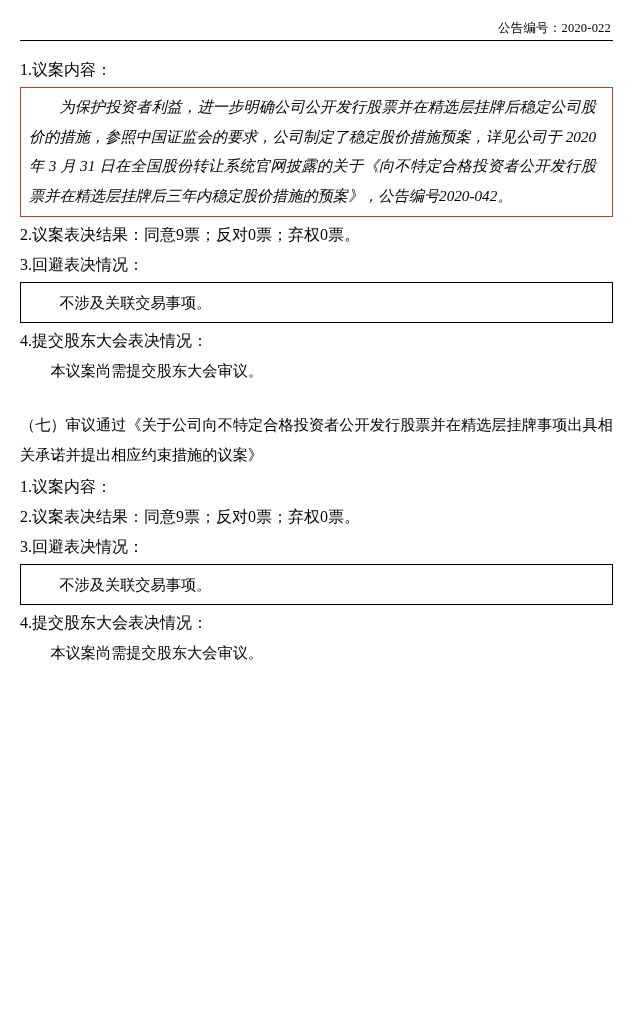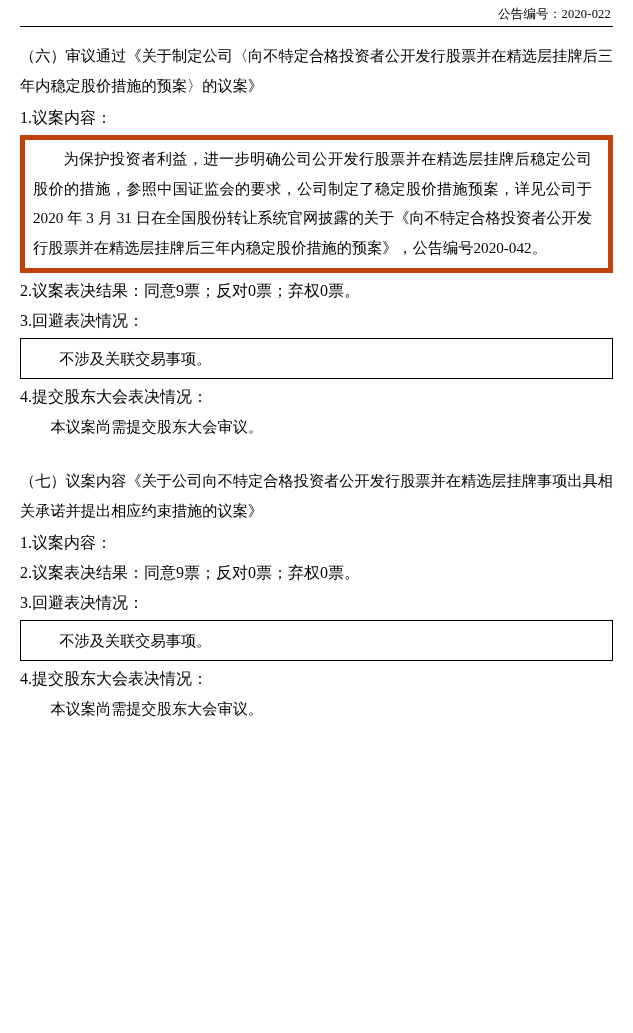--- a/index.html
+++ b/index.html
@@ -20,21 +20,21 @@
     height: 1033px;
     box-sizing: border-box;
     padding: 0 20px;
     position: relative;
   }
   
   .header {
     display: flex;
     justify-content: flex-end;
     align-items: baseline;
-    padding-top: 6px;
+    padding-top: 20px;
     padding-right: 2px;
     font-size: 12.5px;
     letter-spacing: 0.2px;
   }
   .header-rule {
     border-bottom: 1.1px solid #000;
     margin-top: 3px;
     margin-bottom: 14px;
   }
   
@@ -53,24 +53,25 @@
   }
   .indent2 {
     text-indent: 2em;
   }
   .label {
     font-size: 16px;
     line-height: 30px;
     margin: 0;
   }
   .boxed {
-    border: 5px solid #c2410c;
+    border: 1px solid #c2410c;
     box-sizing: border-box;
     padding: 4px 16px 6px 8px;
     margin: 2px 0 3px 0;
+    font-style: italic;
   }
   .boxed .para {
     line-height: 29.5px;
   }
   .boxed-small {
     border: 1px solid #000;
     box-sizing: border-box;
     padding: 5px 8px 4px 8px;
     margin: 2px 0 3px 0;
   }
@@ -80,38 +81,37 @@
 <body>
 
 <div class="page">
 
   <div class="header">
     <span>公告编号：2020-022</span>
   </div>
   <div class="header-rule"></div>
 
   <div class="section">
-    <p class="para heading">（六）审议通过《关于制定公司〈向不特定合格投资者公开发行股票并在精选层挂牌后三年内稳定股价措施的预案〉的议案》</p>
     <p class="label">1.议案内容：</p>
     <div class="boxed">
       <p class="para indent2">为保护投资者利益，进一步明确公司公开发行股票并在精选层挂牌后稳定公司股价的措施，参照中国证监会的要求，公司制定了稳定股价措施预案，详见公司于 2020 年 3 月 31 日在全国股份转让系统官网披露的关于《向不特定合格投资者公开发行股票并在精选层挂牌后三年内稳定股价措施的预案》，公告编号2020-042。</p>
     </div>
     <p class="label">2.议案表决结果：同意9票；反对0票；弃权0票。</p>
     <p class="label">3.回避表决情况：</p>
     <div class="boxed-small">
       <p class="para indent2">不涉及关联交易事项。</p>
     </div>
     <p class="label">4.提交股东大会表决情况：</p>
     <p class="para indent2">本议案尚需提交股东大会审议。</p>
   </div>
 
   <div class="gap-md"></div>
 
   <div class="section">
-    <p class="para heading">（七）议案内容《关于公司向不特定合格投资者公开发行股票并在精选层挂牌事项出具相关承诺并提出相应约束措施的议案》</p>
+    <p class="para heading">（七）审议通过《关于公司向不特定合格投资者公开发行股票并在精选层挂牌事项出具相关承诺并提出相应约束措施的议案》</p>
     <p class="label">1.议案内容：</p>
     <p class="label">2.议案表决结果：同意9票；反对0票；弃权0票。</p>
     <p class="label">3.回避表决情况：</p>
     <div class="boxed-small">
       <p class="para indent2">不涉及关联交易事项。</p>
     </div>
     <p class="label">4.提交股东大会表决情况：</p>
     <p class="para indent2">本议案尚需提交股东大会审议。</p>
   </div>
 

